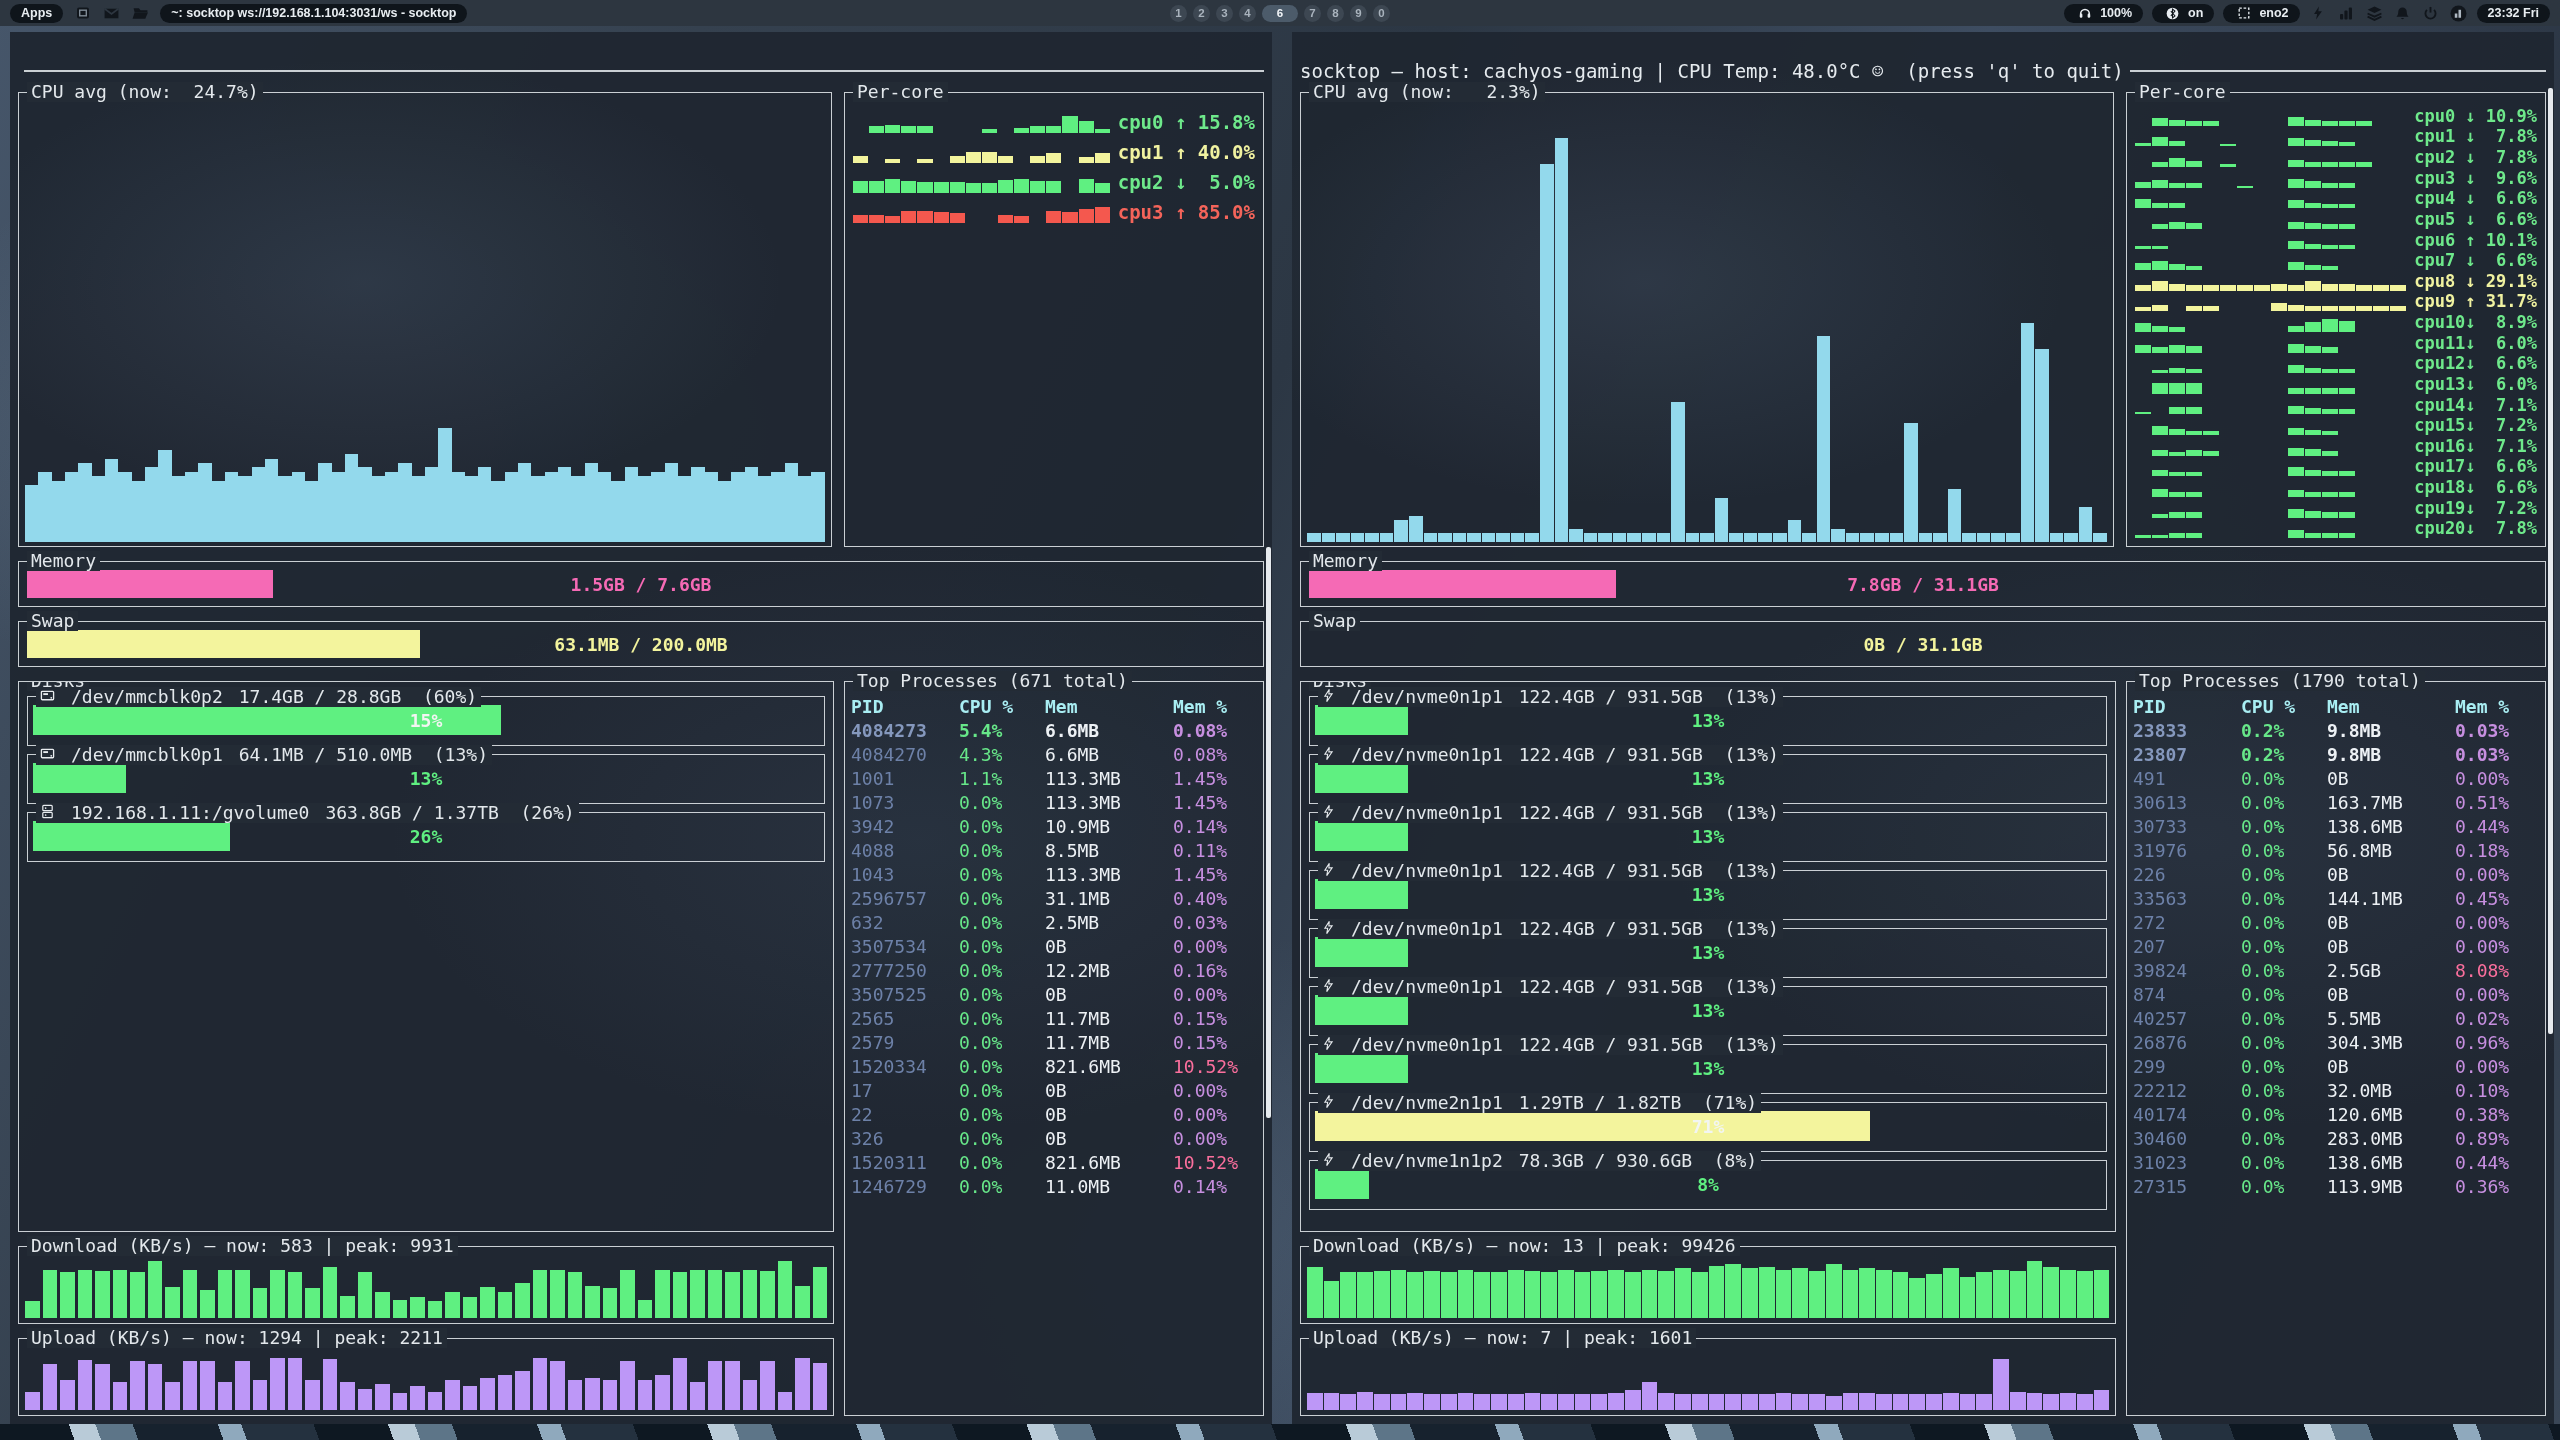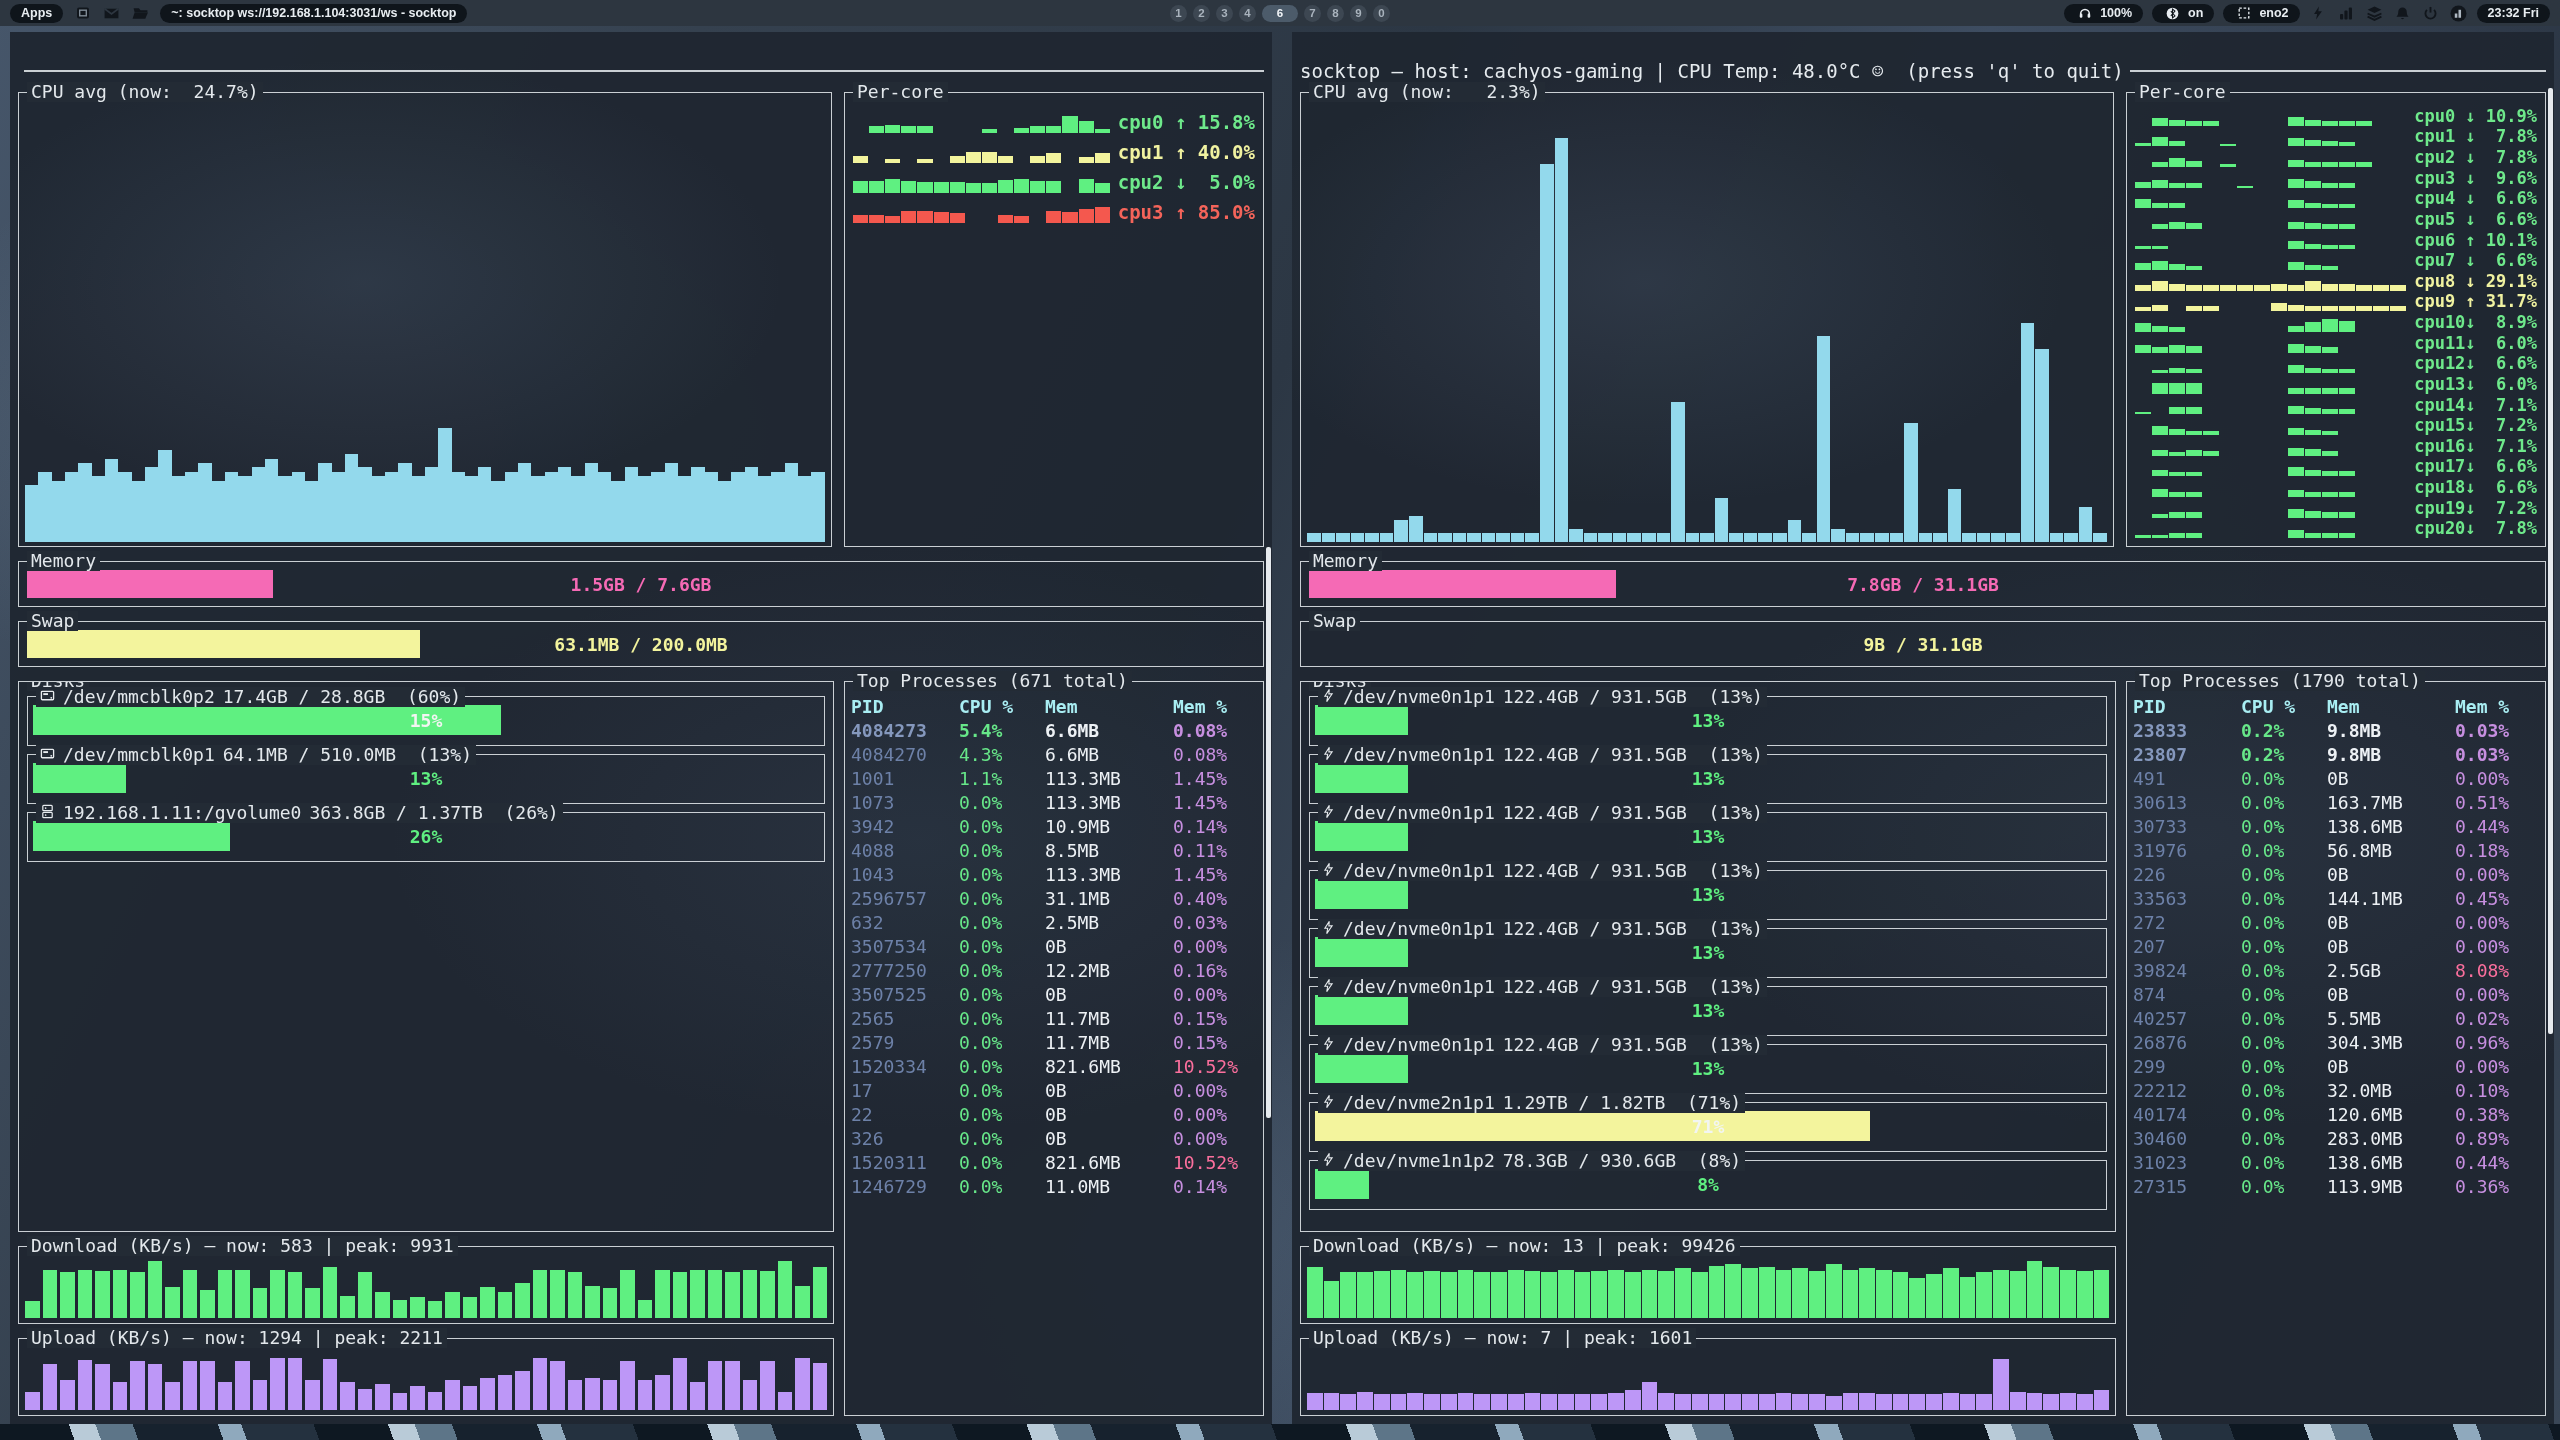--- a/index.html
+++ b/index.html
@@ -62,21 +62,21 @@
   .core-rows.dense .core-label{font-size:17px}
   .meter{height:46px;margin-top:14px}
   .meter-inner{position:absolute;inset:8px}
   .meter-fill{height:100%}
   .meter-text{position:absolute;inset:0;display:flex;align-items:center;justify-content:center;
     font-size:18px;font-weight:bold}
   .bottom-row{display:flex;gap:10px;margin-top:14px;height:735px}
   .left-col{flex:1;display:flex;flex-direction:column;gap:14px}
   .disks-panel{flex:1;padding:14px 8px 4px;overflow:hidden}
   .disk{position:relative;border:1px solid rgba(233,237,241,0.85);height:50px;margin-bottom:8px}
-  .disk .plabel{top:-10px;display:flex;gap:8px;align-items:flex-start;font-size:18px}
+  .disk .plabel{top:-10px;display:flex;gap:16px;align-items:flex-start;font-size:18px}
   .disk-fill{position:absolute;left:5px;top:8px;height:30px}
   .disk-pct{position:absolute;left:0;right:0;top:8px;height:30px;display:flex;
     align-items:center;justify-content:center;font-size:18px;font-weight:bold}
   .net{flex:0 0 78px}
   .net-bars{position:absolute;left:6px;right:6px;bottom:5px;top:14px}
   .procs-panel{width:420px;padding:12px 6px 6px}
   .proc-row{display:grid;grid-template-columns:108px 86px 128px 1fr;height:24px;
     align-items:center;font-size:18px;white-space:pre}
   .proc-head .pcell{color:#a9eef3;font-weight:bold}
   .pid{color:#6d81a8}.cpu{color:#67e789}.mem{color:#edf1f5}.mpc{color:#c78fe0}
@@ -1054,21 +1054,21 @@
         <div class="meter-inner">
           <div class="meter-fill" style="width: 25%; background: rgb(245, 106, 181);"></div>
         </div>
         <div class="meter-text" style="color: rgb(245, 106, 181);">7.8GB / 31.1GB</div>
       </div>
       <div class="panel meter">
         <span class="plabel">Swap</span>
         <div class="meter-inner">
           <div class="meter-fill" style="width: 0%; background: rgb(243, 244, 157);"></div>
         </div>
-        <div class="meter-text" style="color: rgb(243, 244, 157);">9B / 31.1GB</div>
+        <div class="meter-text" style="color: rgb(243, 244, 157);">0B / 31.1GB</div>
       </div>
       <div class="bottom-row">
         <div class="left-col">
           <div class="panel disks-panel">
             <span class="plabel">Disks</span>
             <div class="disk">
               <span class="plabel disk-label"><span class="disk-icon"><svg width="13" height="15" viewBox="0 0 16 16">
                     <path d="M9 0.5L3.5 9H7l-1.2 6.5L12.5 6H8.4z" fill="none" stroke="#e8ecef" stroke-width="1.3"></path>
                   </svg></span><span class="disk-name">/dev/nvme0n1p1</span><span class="disk-usage">122.4GB / 931.5GB  (13%)</span></span>
               <div class="disk-fill" style="width: calc(13% - 10px); background: rgb(95, 240, 129);"></div>

